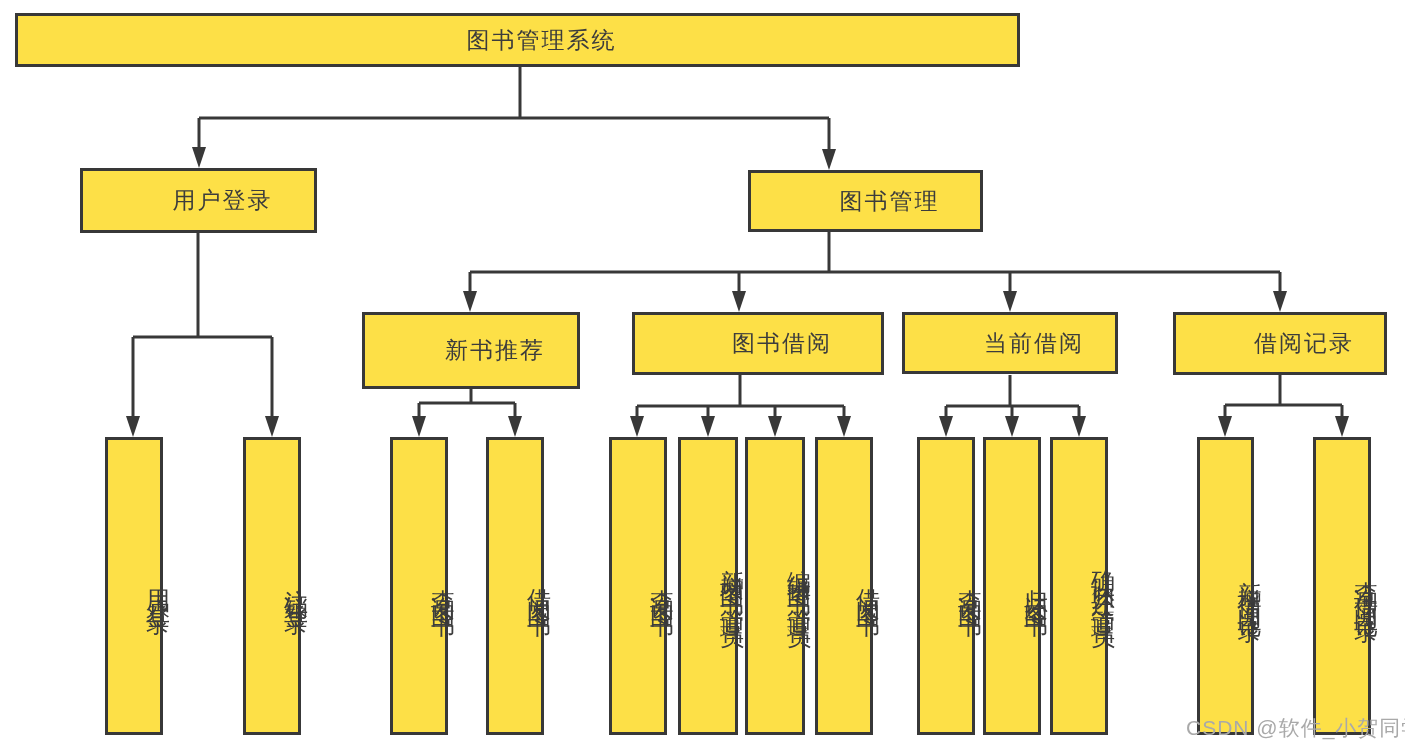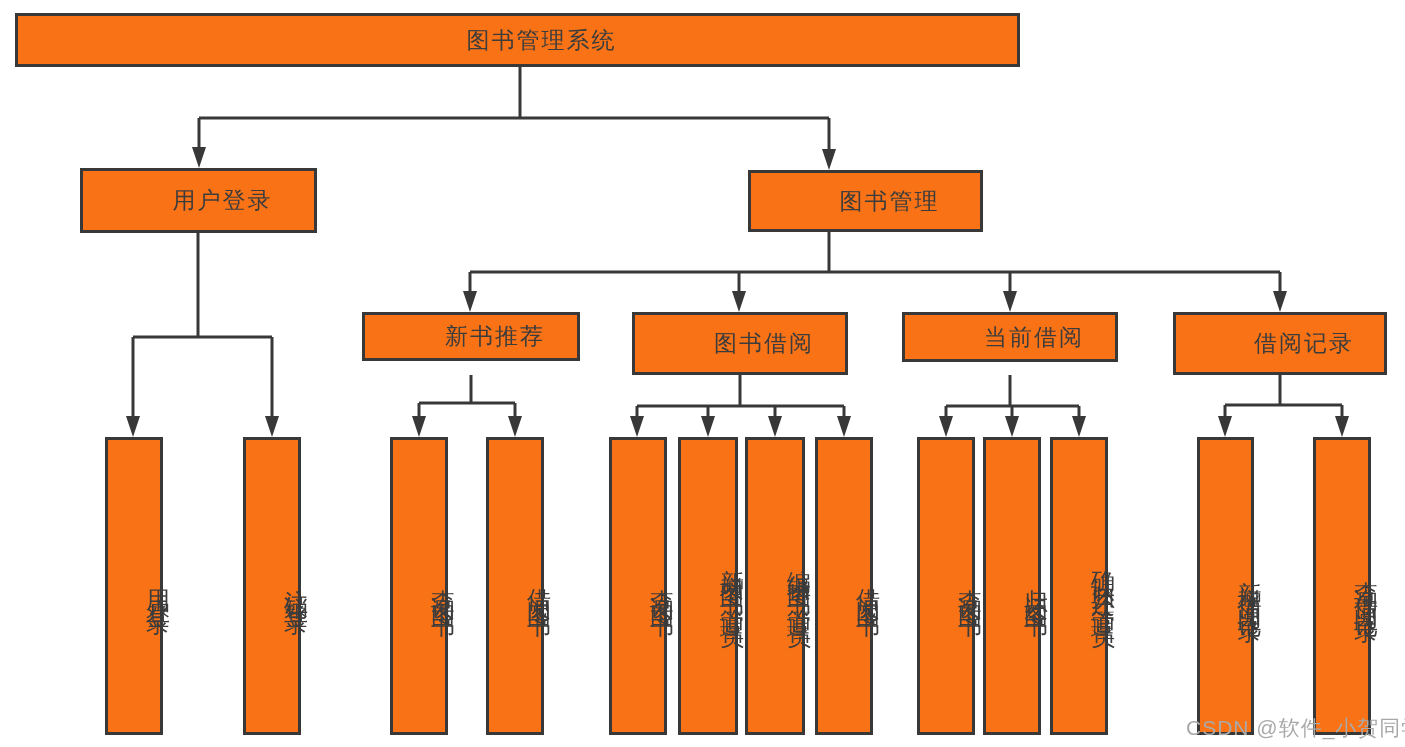--- a/index.html
+++ b/index.html
@@ -6,21 +6,21 @@
   .canvas{
     position:relative;
     width:1405px;height:747px;
     background:#ffffff;
     font-family:"Liberation Sans","DejaVu Sans",sans-serif;
     overflow:hidden;
   }
   .edges{position:absolute;left:0;top:0;width:1405px;height:747px;}
   .node{
     position:absolute;
-    background:#f97316;
+    background:#fde047;
     border:3px solid #383838;
     box-sizing:border-box;
     display:flex;align-items:center;justify-content:center;
     color:#3c3c3c;
     padding-left:48px;
   }
   .h-node{font-size:23px;letter-spacing:2px;white-space:nowrap;}
   .v-node span{
     writing-mode:vertical-rl;
     text-orientation:mixed;
@@ -120,27 +120,27 @@
     <span>图书管理系统</span>
   </div>
 
   <div class="node h-node" style="left:80px;top:168px;width:237px;height:65px;">
     <span>用户登录</span>
   </div>
   <div class="node h-node" style="left:748px;top:170px;width:235px;height:62px;">
     <span>图书管理</span>
   </div>
 
-  <div class="node h-node" style="left:362px;top:312px;width:218px;height:49px;">
+  <div class="node h-node" style="left:362px;top:312px;width:218px;height:77px;">
     <span>新书推荐</span>
   </div>
-  <div class="node h-node" style="left:632px;top:312px;width:216px;height:63px;">
+  <div class="node h-node" style="left:632px;top:312px;width:252px;height:63px;">
     <span>图书借阅</span>
   </div>
-  <div class="node h-node" style="left:902px;top:312px;width:216px;height:50px;">
+  <div class="node h-node" style="left:902px;top:312px;width:216px;height:62px;">
     <span>当前借阅</span>
   </div>
   <div class="node h-node" style="left:1173px;top:312px;width:214px;height:63px;">
     <span>借阅记录</span>
   </div>
 
   <div class="node v-node" style="left:105px;top:437px;width:58px;height:298px;">
     <span>用户登录</span>
   </div>
   <div class="node v-node" style="left:243px;top:437px;width:58px;height:298px;">

